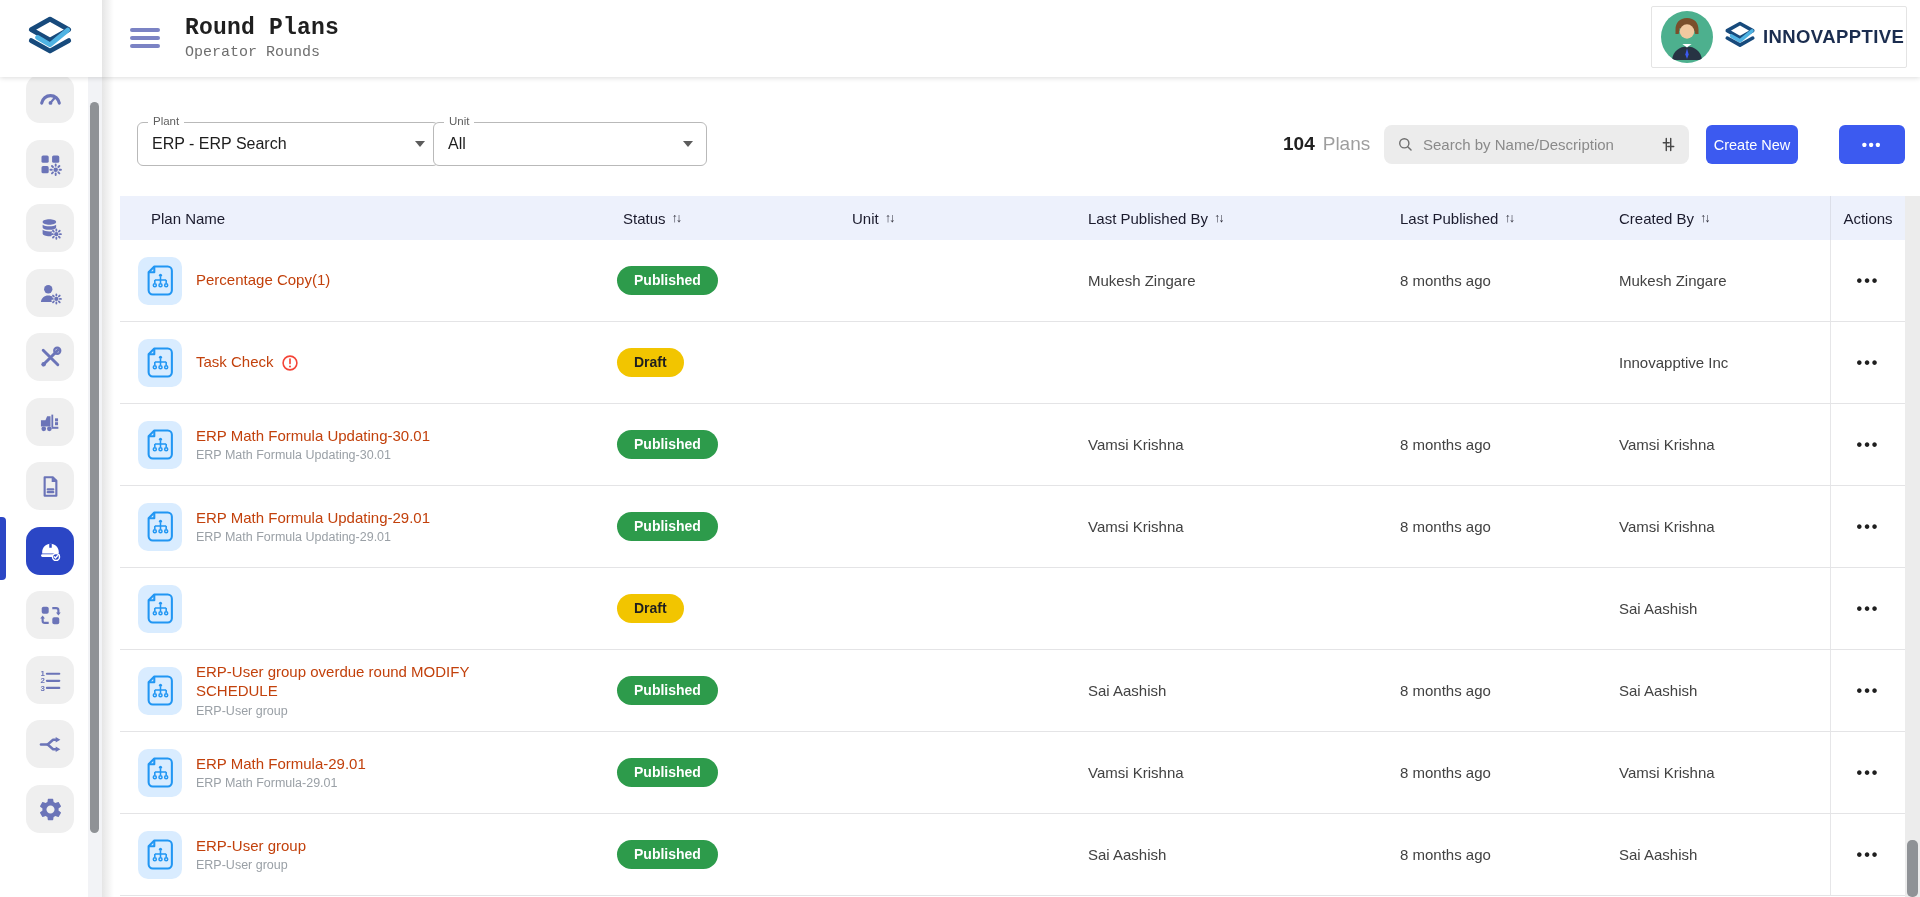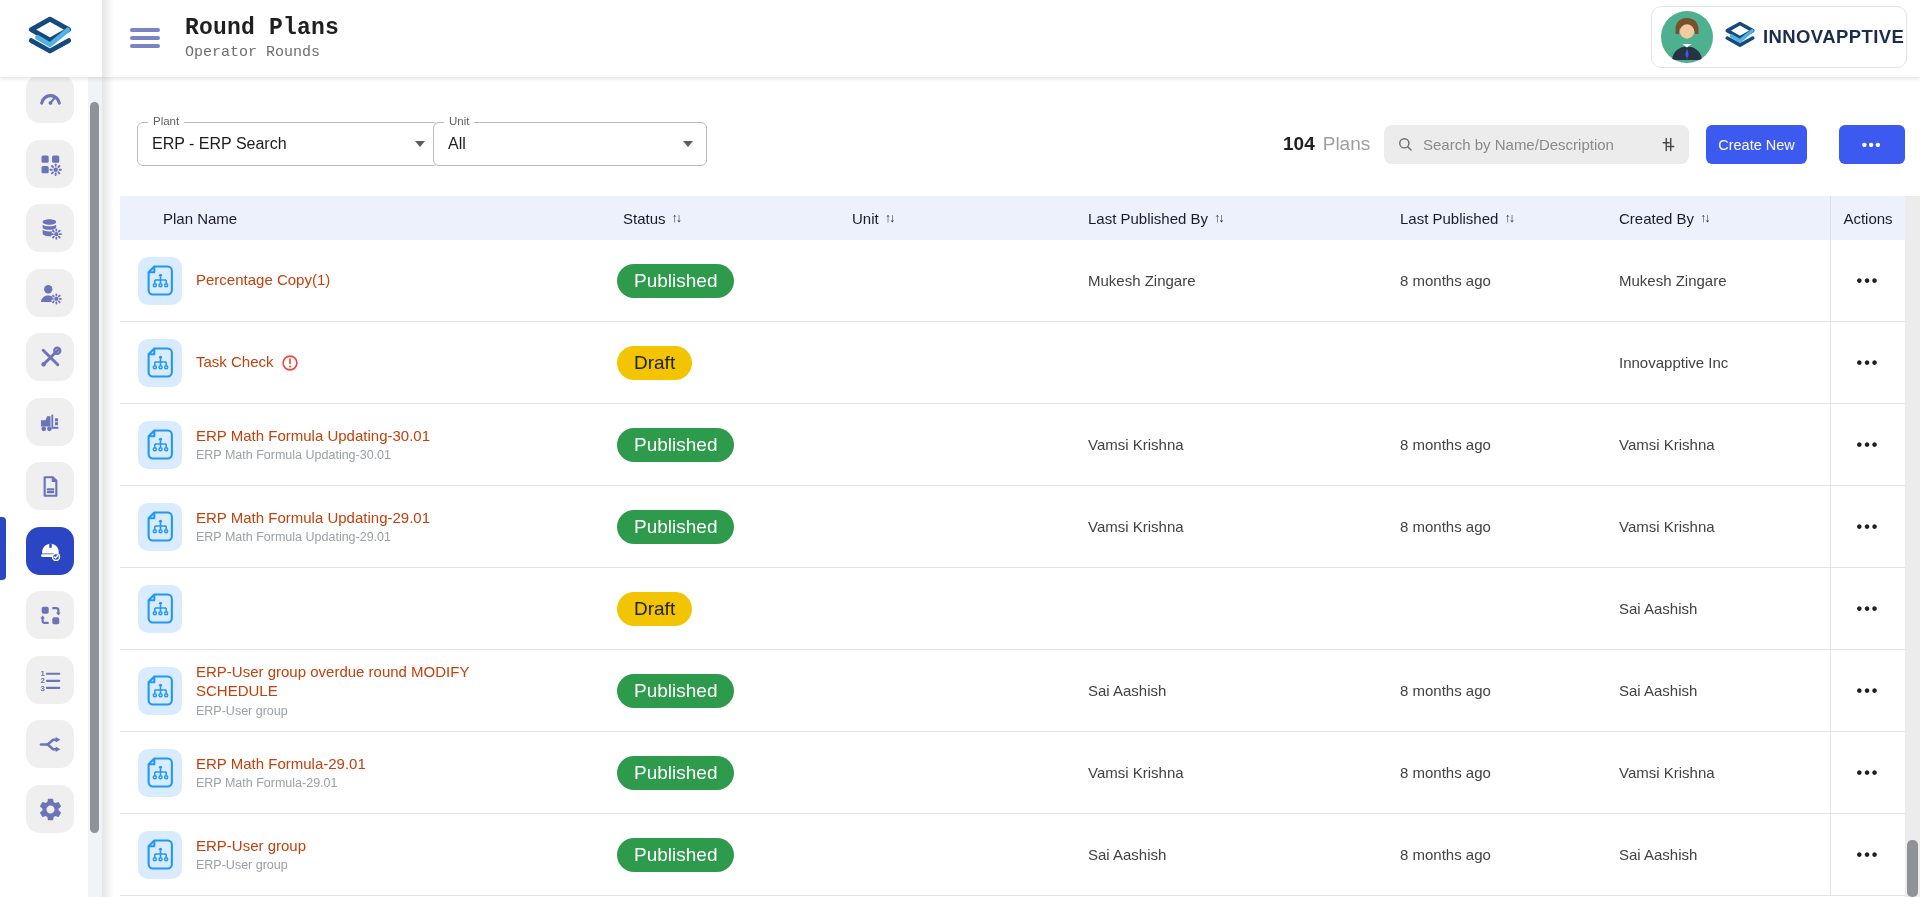--- a/index.html
+++ b/index.html
@@ -16,21 +16,21 @@
   
   .topbar{position:absolute;left:0;top:0;width:1920px;height:77px;background:#fff;
     box-shadow:0 1px 5px rgba(0,0,0,.14);z-index:20;}
   .brand-logo{position:absolute;left:25px;top:14px;width:50px;height:50px;}
   .hamburger{position:absolute;left:130px;top:28px;width:30px;height:21px;cursor:pointer;}
   .hamburger span{display:block;width:30px;height:3.8px;border-radius:2px;background:#7b83c4;margin-bottom:4.4px;}
   .titleblock{position:absolute;left:185px;top:15px;font-family:Liberation Mono, monospace;}
   .page-title{font-size:23px;font-weight:700;color:#1f1f1f;letter-spacing:.2px;}
   .page-subtitle{font-size:15px;color:#6e6e6e;margin-top:3px;}
   .profile-card{position:absolute;left:1651px;top:6px;width:256px;height:62px;background:#fff;
-    border:1.5px solid #e4e4e4;border-radius:10px;display:flex;align-items:center;
+    border:1.5px solid #e4e4e4;border-radius:2px;display:flex;align-items:center;
     padding-left:8px;gap:9px;cursor:pointer;}
   .avatar{width:54px;height:54px;flex:none;}
   .brand-right{display:flex;align-items:center;gap:6px;}
   .brand-mark{width:34px;height:34px;}
   .brand-name{font-size:18.5px;font-weight:800;color:#1b2d4f;letter-spacing:.4px;}
 
   
   .sidebar{position:absolute;left:0;top:77px;width:88px;height:820px;background:#fff;z-index:15;}
   .nav-btn{position:absolute;left:26px;width:48px;height:48px;border-radius:14px;background:#efefef;
     color:#6b74b8;display:flex;align-items:center;justify-content:center;cursor:pointer;}
@@ -60,46 +60,46 @@
   .count-label{font-size:19px;color:#9e9e9e;}
 
   .search{position:absolute;left:1384px;top:125px;width:305px;height:39px;background:#ececec;border-radius:8px;
     display:flex;align-items:center;padding:0 11px 0 12px;gap:8px;}
   .search input{flex:1;min-width:0;border:none;background:transparent;outline:none;font-size:15px;color:#333;}
   .search input::placeholder{color:#8a8a8a;}
   .search .ic{flex:none;display:flex;cursor:pointer;}
 
   .btn{position:absolute;top:125px;height:39px;border:none;border-radius:6px;background:var(--accent);color:#fff;
     font-family:inherit;font-size:14.5px;font-weight:500;display:flex;align-items:center;justify-content:center;cursor:pointer;}
-  .btn-create{left:1706px;width:101px;}
+  .btn-create{left:1706px;width:92px;}
   .btn-more{left:1839px;width:66px;font-size:15px;font-weight:800;letter-spacing:1.5px;}
 
   
   .thead{position:absolute;left:120px;top:196px;width:1785px;height:44px;background:var(--header-row-bg);
     display:grid;grid-template-columns:495px 229px 236px 312px 219px 219px 75px;align-items:center;}
   .th{font-size:15px;font-weight:500;color:#1b1b2d;display:flex;align-items:center;gap:6px;padding-left:8px;height:100%;}
-  .th-name{padding-left:43px;}
+  .th-name{padding-left:31px;}
   .th-actions{justify-content:center;padding-left:0;border-left:1px solid #dcdfe9;}
   .sort{font-size:12.5px;color:#33333f;letter-spacing:-2px;}
 
   .tbody{position:absolute;left:120px;top:240px;width:1785px;height:657px;overflow:hidden;}
   .tr{display:grid;grid-template-columns:495px 229px 236px 312px 219px 219px 75px;height:82px;
     border-bottom:1px solid #e4e4e6;background:#fff;cursor:pointer;}
   .td{display:flex;align-items:center;font-size:15px;color:#424242;padding-left:8px;min-width:0;}
   .td-name{padding-left:18px;gap:14px;}
   .td-status{padding-left:2px;}
   .td-actions{justify-content:center;padding-left:0;border-left:1px solid #e6e6e8;}
   .plan-ic{width:44px;height:48px;background:#d9ecff;border-radius:10px;display:flex;align-items:center;
     justify-content:center;flex:none;}
   .name-wrap{display:flex;flex-direction:column;gap:3px;min-width:0;}
   .name-line{display:flex;align-items:center;gap:7px;}
   .plan-name{font-size:15px;font-weight:500;color:#c2410c;max-width:330px;line-height:1.25;}
   .plan-desc{font-size:12.5px;color:#9aa0a6;}
   .warn{display:flex;flex:none;}
-  .badge{display:inline-block;border-radius:17px;padding:7px 17px 8px;font-size:19px;font-weight:400;line-height:1;}
+  .badge{display:inline-block;border-radius:17px;padding:7px 17px 8px;font-size:14px;font-weight:700;line-height:1;}
   .dots{font-size:16px;font-weight:800;color:#1f1f1f;letter-spacing:2px;}
 
   .table-scroll-track{position:absolute;left:1905px;top:196px;width:15px;height:701px;background:#ececec;}
   .table-scroll-thumb{position:absolute;left:2px;top:644px;width:11px;height:57px;background:#8f9296;border-radius:5px;}
 </style>
 <title>Round Plans</title></head>
 <body>
 
 <div class="screen">
 

